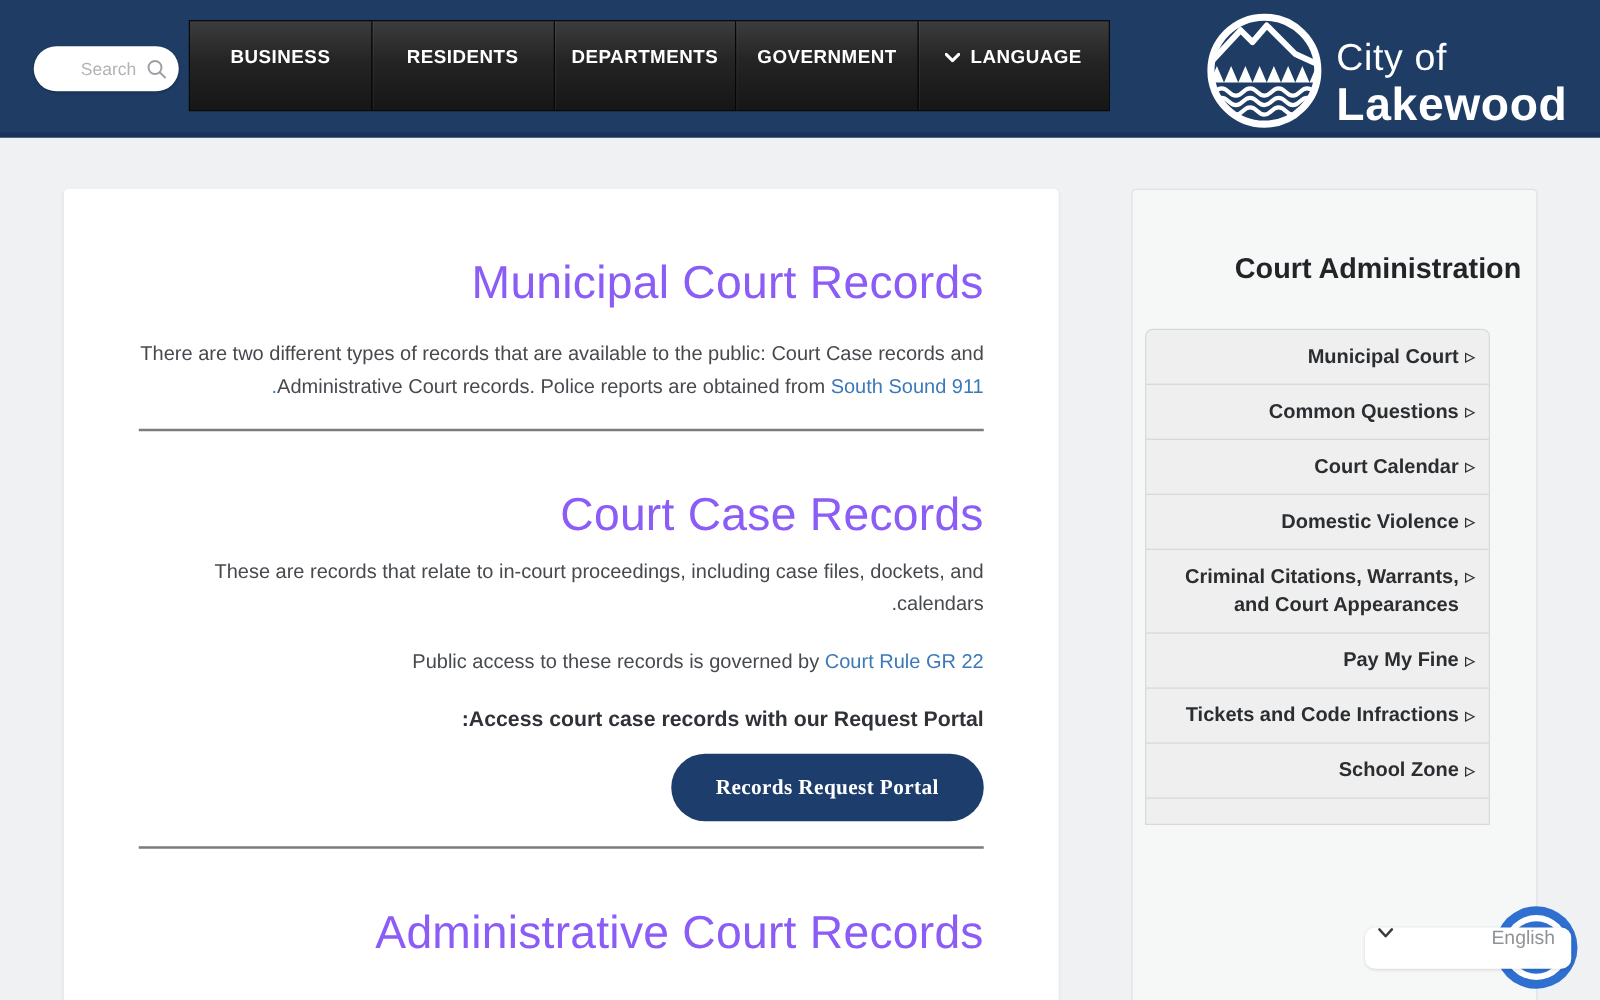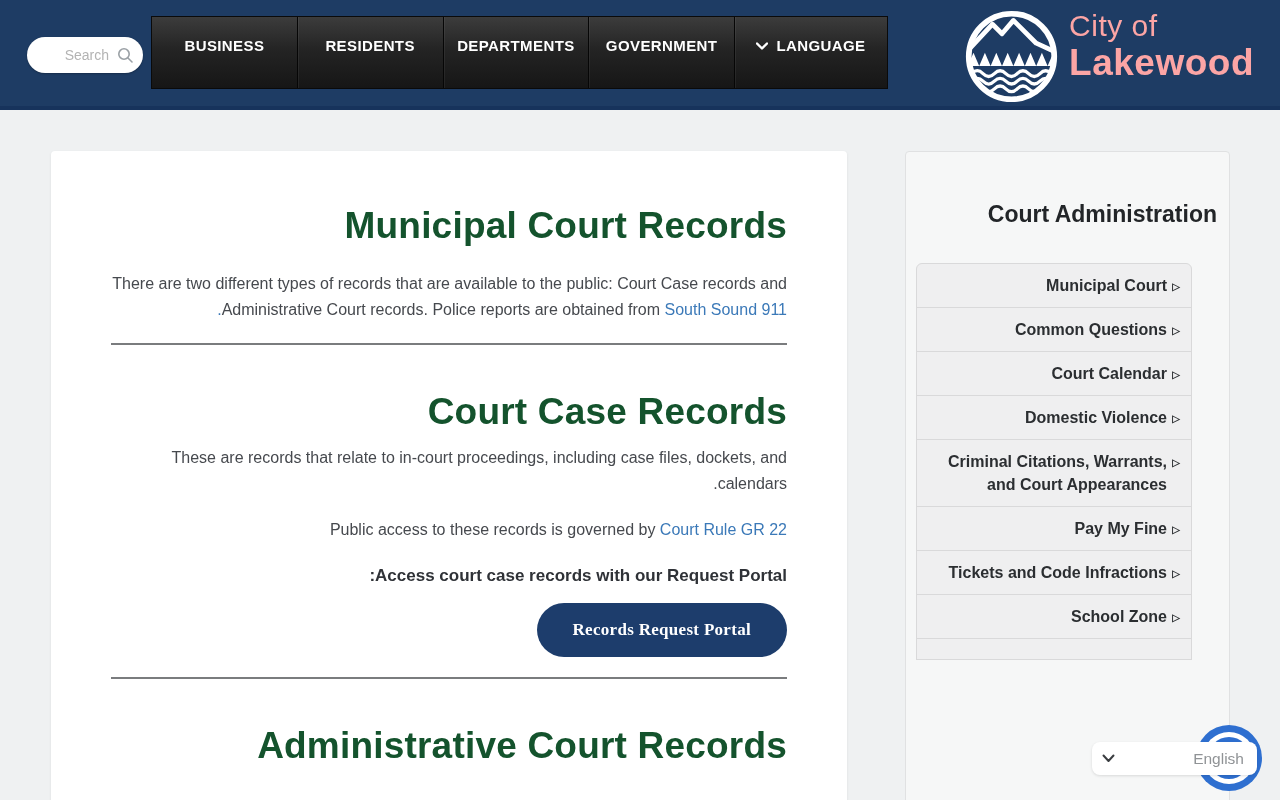--- a/index.html
+++ b/index.html
@@ -41,22 +41,22 @@
   .nav-item {
     flex:1; display:flex; align-items:center; justify-content:center;
     color:#fff; font-weight:bold; font-size:15px; letter-spacing:.4px;
     cursor:pointer; gap:8px; direction:ltr; padding-bottom:14px;
   }
   .nav-item + .nav-item { border-left:1px solid #060606; box-shadow:inset 1px 0 0 rgba(255,255,255,.06); }
   .nav-item.language { flex:1.05; }
   .nav-chevron { width:12px; height:8px; display:inline-block; }
 
   .brand {
-    position:absolute; right:26px; top:9px; display:flex; align-items:flex-start; gap:10px;
-    color:#fca5a5;
+    position:absolute; right:26px; top:9px; display:flex; align-items:flex-end; gap:10px;
+    color:#ffffff;
   }
   .brand-logo { width:95px; height:95px; }
   .brand-text .line1 { font-size:30px; font-weight:normal; line-height:34px; letter-spacing:.5px; }
   .brand-text .line2 { font-size:37px; font-weight:bold; line-height:40px; letter-spacing:.5px; }
 
   
   .content-row {
     position:absolute; top:151px; left:0; width:1280px;
     display:flex; direction:rtl; align-items:flex-start;
     padding:0 50px 0 51px; gap:58px;
@@ -64,21 +64,21 @@
 
   
   .main-card {
     width:796px; min-height:700px;
     background:#ffffff; border-radius:4px;
     box-shadow:0 1px 3px rgba(0,0,0,.08);
     padding:46px 60px 120px 60px;
     direction:rtl; text-align:right;
   }
   .page-h1, .page-h2 {
-    color:#14532d; font-weight:bold; font-size:37px; line-height:46px;
+    color:#8b5cf6; font-weight:normal; font-size:37px; line-height:46px;
     letter-spacing:.2px; margin:6px 0 22px 0;
   }
   .page-h2 { margin:44px 0 10px 0; }
   .body-text {
     color:#46494e; font-size:16px; line-height:26px; margin:0 0 20px 0;
   }
   .link { color:#3b79b8; text-decoration:none; cursor:pointer; }
   .access-line { color:#2f3237; font-weight:bold; font-size:17px; line-height:26px; margin:4px 0 14px 0; }
   .divider { border-top:2px solid #7a7c7e; margin:20px 0 0 0; }
   .btn-portal {
@@ -113,21 +113,21 @@
   .gt-circle {
     position:absolute; left:1196px; top:725px; width:66px; height:66px; border-radius:50%;
     background:#2e6fd0; z-index:20;
     display:flex; align-items:center; justify-content:center;
   }
   .gt-circle .ring { width:52px; height:52px; border-radius:50%; background:#fff; display:flex; align-items:center; justify-content:center; }
   .gt-circle .core { width:42px; height:42px; border-radius:50%; background:#2e6fd0; }
   .gt-box {
     position:absolute; left:1092px; top:742px; width:165px; height:33px; z-index:21;
     background:#fff; border-radius:8px; box-shadow:0 1px 3px rgba(0,0,0,.12);
-    display:flex; align-items:center; padding:0 13px 0 10px; cursor:pointer;
+    display:flex; align-items:flex-start; padding:0 13px 0 10px; cursor:pointer;
   }
   .gt-chevron { width:13px; height:9px; display:inline-block; }
   .gt-label { margin-left:auto; color:#909396; font-size:15.5px; }
 </style>
 </head>
 <body>
 
 <div class="site-header">
 
   <div class="search-pill">

